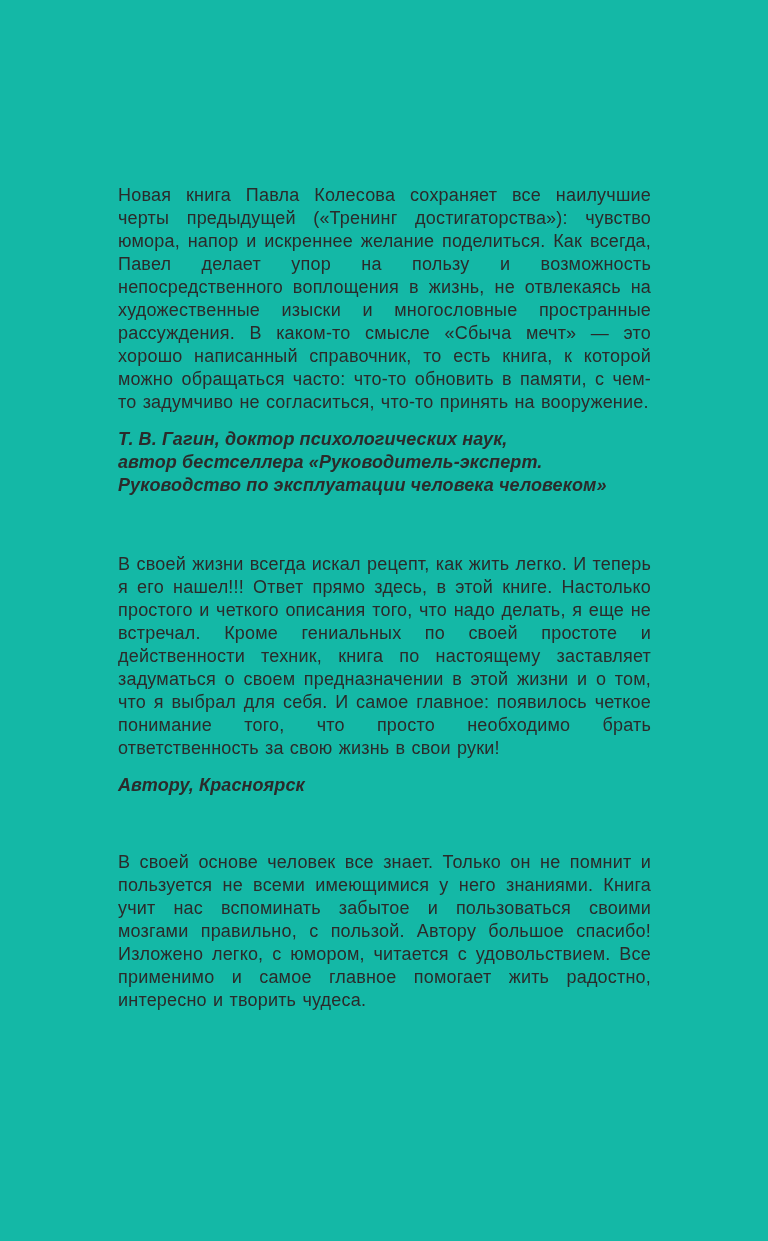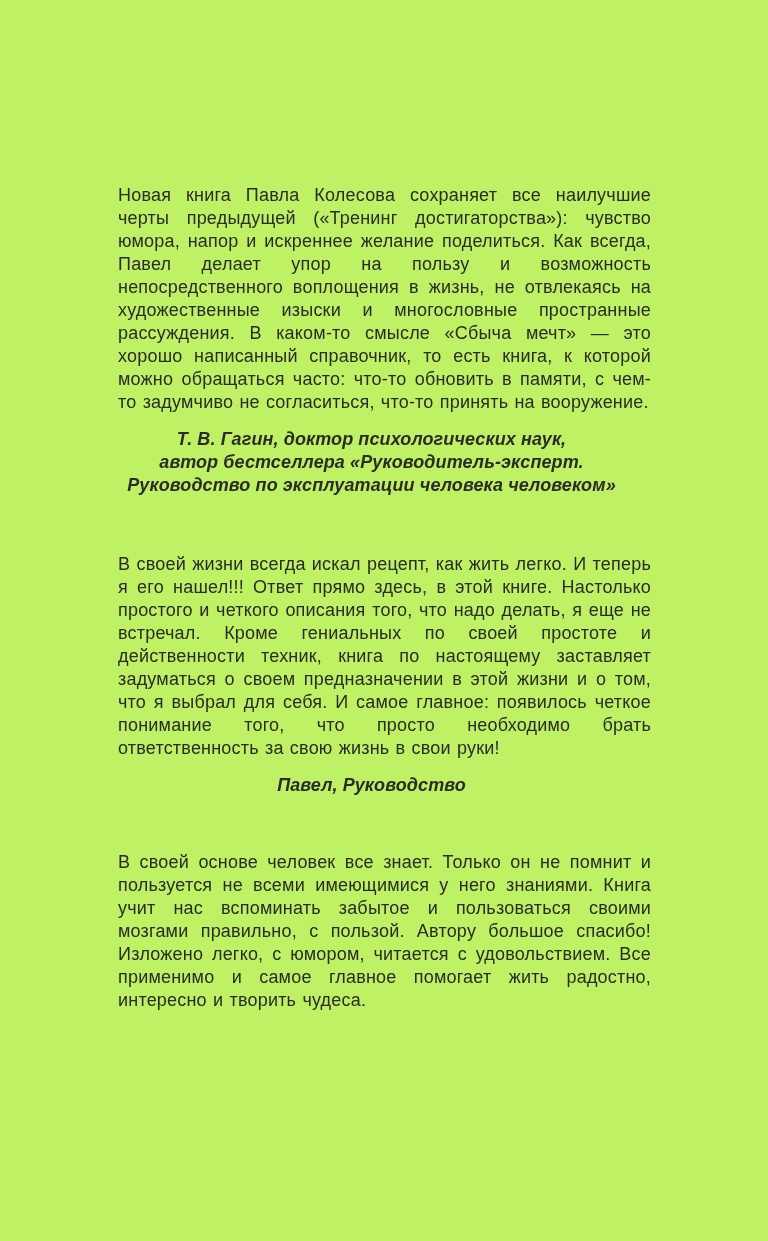--- a/index.html
+++ b/index.html
@@ -5,21 +5,21 @@
   html, body {
     margin: 0;
     padding: 0;
     background: #ffffff;
   }
   .page {
     position: relative;
     width: 768px;
     height: 1241px;
     margin: 0 auto;
-    background: #bef264;
+    background: #14b8a6;
     box-sizing: border-box;
     padding: 184px 117px 0 118px;
     font-family: "Liberation Sans", "DejaVu Sans", sans-serif;
     color: #2b2b2b;
   }
   .review {
     margin: 0 0 54px 0;
   }
   .review-text {
     margin: 0;
@@ -29,21 +29,21 @@
     word-spacing: 1px;
     text-align: justify;
   }
   .review-attribution {
     margin: 14px 0 0 0;
     padding-right: 26px;
     font-size: 18px;
     line-height: 23px;
     font-weight: bold;
     font-style: italic;
-    text-align: center;
+    text-align: left;
     white-space: pre-line;
     letter-spacing: 0.1px;
   }
   
   .review.first { margin-bottom: 56px; }
   .review.second { }
 </style>
 </head>
 <body>
 
@@ -51,20 +51,20 @@
 
   <section class="review first">
     <p class="review-text">Новая книга Павла Колесова сохраняет все наилучшие черты предыдущей («Тренинг достигаторства»): чувство юмора, напор и искреннее желание поделиться. Как всегда, Павел делает упор на пользу и возможность непосредственного воплощения в жизнь, не отвлекаясь на художественные изыски и многословные пространные рассуждения. В каком-то смысле «Сбыча мечт» — это хорошо написанный справочник, то есть книга, к которой можно обращаться часто: что-то обновить в памяти, с чем-то задумчиво не согласиться, что-то принять на вооружение.</p>
     <p class="review-attribution">Т. В. Гагин, доктор психологических наук,
 автор бестселлера «Руководитель-эксперт.
 Руководство по эксплуатации человека человеком»</p>
   </section>
 
   <section class="review second">
     <p class="review-text">В своей жизни всегда искал рецепт, как жить легко. И теперь я его нашел!!! Ответ прямо здесь, в этой книге. Настолько простого и четкого описания того, что надо делать, я еще не встречал. Кроме гениальных по своей простоте и действенности техник, книга по настоящему заставляет задуматься о своем предназначении в этой жизни и о том, что я выбрал для себя. И самое главное: появилось четкое понимание того, что просто необходимо брать ответственность за свою жизнь в свои руки!</p>
-    <p class="review-attribution">Павел, Руководство</p>
+    <p class="review-attribution">Автору, Красноярск</p>
   </section>
 
   <section class="review third">
     <p class="review-text">В своей основе человек все знает. Только он не помнит и пользуется не всеми имеющимися у него знаниями. Книга учит нас вспоминать забытое и пользоваться своими мозгами правильно, с пользой. Автору большое спасибо! Изложено легко, с юмором, читается с удовольствием. Все применимо и самое главное помогает жить радостно, интересно и творить чудеса.</p>
   </section>
 
 </div>
 
 </body></html>

